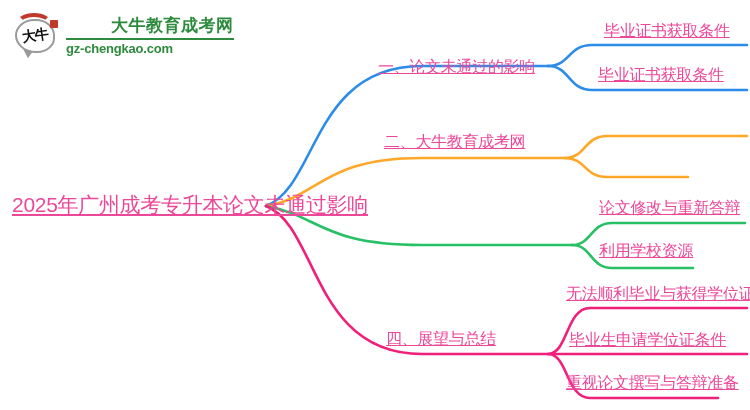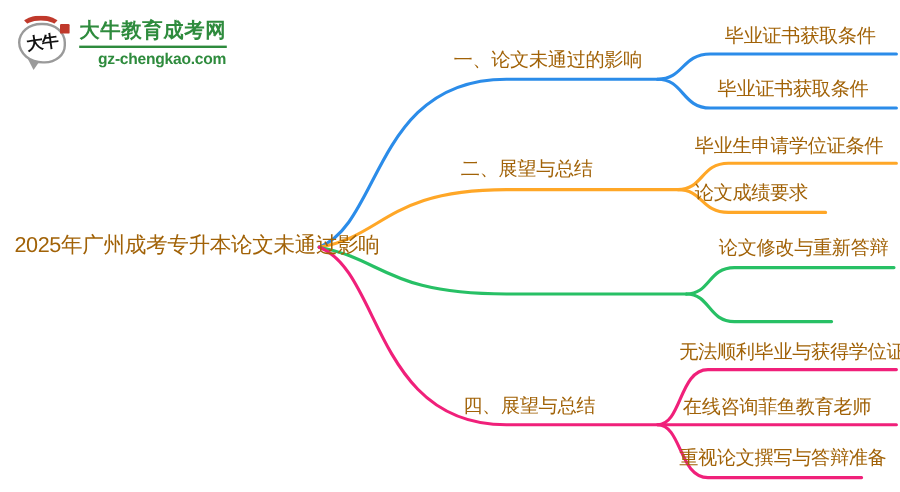--- a/index.html
+++ b/index.html
@@ -20,27 +20,27 @@
     border-left: 7px solid transparent; border-right: 3px solid transparent;
     border-top: 8px solid #9a9a9a; transform: rotate(14deg);
   }
   .bubble-text { font-size: 14px; font-weight: bold; color: #111; letter-spacing: -1px; transform: rotate(-8deg); }
   .red-arc {
     position: absolute; left: 4px; top: 1px; width: 36px; height: 22px;
     border: 4px solid transparent; border-top: 4px solid #c0392b; border-radius: 50%;
   }
   .seal { position: absolute; right: 2px; top: 8px; width: 8px; height: 8px; background: #c0392b; border-radius: 1px; }
   .logo-txt { margin-left: 6px; padding-top: 4px; }
-  .logo-title { font-size: 17px; font-weight: bold; letter-spacing: 0.5px; line-height: 20px; }
-  .logo-domain { font-size: 13px; font-weight: bold; border-top: 2px solid; margin-top: 2px; padding-top: 1px; letter-spacing: -0.2px; text-align: right; }
+  .logo-title { font-size: 17px; font-weight: bold; letter-spacing: 0.5px; line-height: 20px; margin-left: 45px; }
+  .logo-domain { font-size: 13px; font-weight: bold; border-top: 2px solid; margin-top: 2px; padding-top: 1px; letter-spacing: -0.2px; }
 
   
   svg.lines { position: absolute; left: 0; top: 0; }
-  .node { position: absolute; white-space: nowrap; color: #a16207; line-height: 21px; letter-spacing: -0.3px; cursor: default; }
-  .root  { font-size: 18px; }
+  .node { position: absolute; white-space: nowrap; color: #ec4899; line-height: 21px; letter-spacing: -0.3px; cursor: default; text-decoration: underline; }
+  .root  { font-size: 21px; }
   .lvl1  { font-size: 16px; }
   .lvl2  { font-size: 16px; }
 </style>
 </head>
 <body>
 
 <div id="stage">
 
   <div class="logo">
     <div class="logo-icon">
@@ -73,28 +73,27 @@
       <path d="M572,245 C592,245 590,268 612,268 L693,268" stroke="#27c065"></path>
 
       <path d="M266,206 C318,226 312,354 422,354 L747,354" stroke="#f0207a"></path>
       <path d="M548,354 C568,354 566,308 590,308 L747,308" stroke="#f0207a"></path>
       <path d="M548,354 C568,354 566,398 590,398 L718,398" stroke="#f0207a"></path>
     </g>
   </svg>
 
   <div class="node root" style="left:12px; top:194px;">2025年广州成考专升本论文未通过影响</div>
 
-  <div class="node lvl1" style="left:378px; top:40px;text-align:right;">一、论文未通过的影响</div>
+  <div class="node lvl1" style="left:378px; top:56px;text-align:right;">一、论文未通过的影响</div>
   <div class="node lvl2" style="left:604px; top:20px;">毕业证书获取条件</div>
   <div class="node lvl2" style="left:598px; top:64px;">毕业证书获取条件</div>
 
-  <div class="node lvl1" style="left:384px; top:131px;">二、展望与总结</div>
-  <div class="node lvl2" style="left:579px; top:112px;">毕业生申请学位证条件</div>
-  <div class="node lvl2" style="left:579px; top:151px;">论文成绩要求</div>
+  <div class="node lvl1" style="left:384px; top:131px;">二、大牛教育成考网</div>
 
   <div class="node lvl2" style="left:599px; top:197px;">论文修改与重新答辩</div>
+  <div class="node lvl2" style="left:599px; top:240px;">利用学校资源</div>
 
   <div class="node lvl1" style="left:386px; top:328px;text-align:right;">四、展望与总结</div>
   <div class="node lvl2" style="left:566px; top:283px;">无法顺利毕业与获得学位证</div>
-  <div class="node lvl2" style="left:569px; top:329px;">在线咨询菲鱼教育老师</div>
+  <div class="node lvl2" style="left:569px; top:329px;">毕业生申请学位证条件</div>
   <div class="node lvl2" style="left:566px; top:372px;">重视论文撰写与答辩准备</div>
 
 </div>
 
 </body></html>

